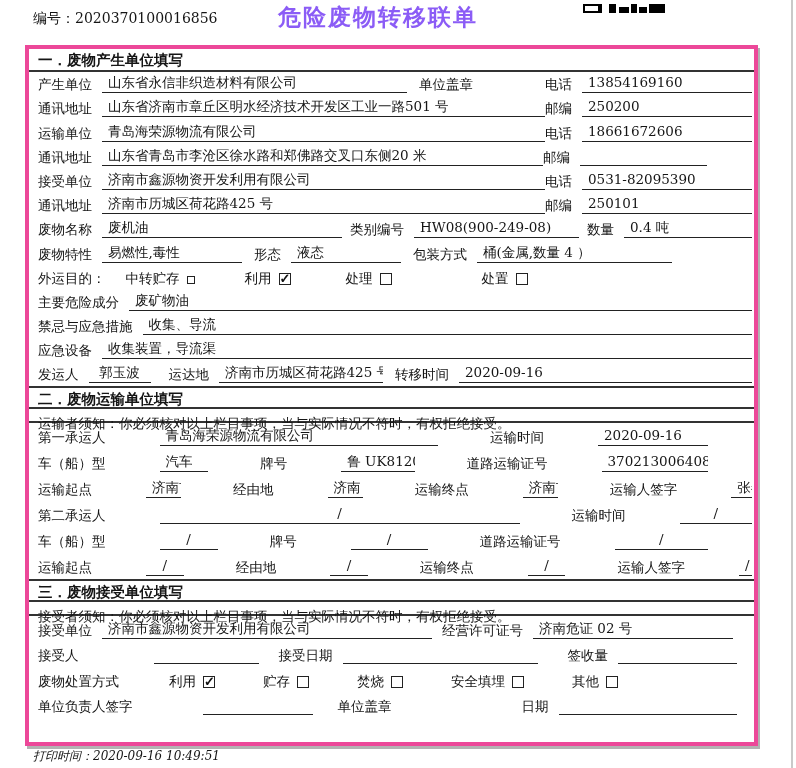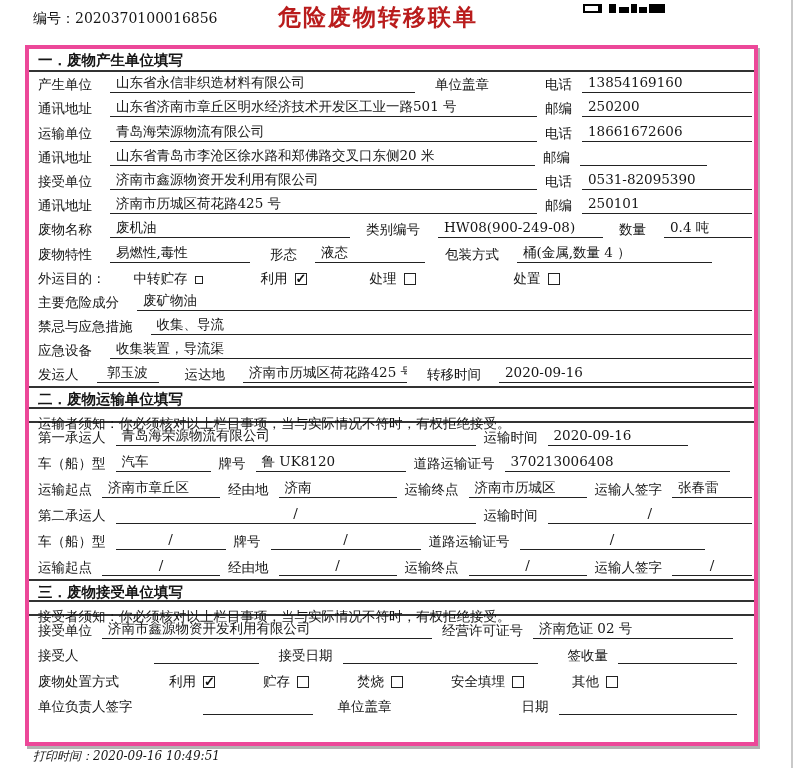--- a/index.html
+++ b/index.html
@@ -4,35 +4,35 @@
 <style>
   * { margin:0; padding:0; box-sizing:border-box; }
   html,body { width:796px; height:768px; background:#ffffff; overflow:hidden; }
   body { position:relative; font-family:"DejaVu Serif","Liberation Serif",serif; color:#151515; font-size:13.5px; }
 
   .page-edge { position:absolute; right:3px; top:0; width:2px; height:768px; background:#c9c9c9; }
 
   .serial { position:absolute; left:33px; top:10px; font-size:14px; white-space:nowrap; }
   .doc-title { position:absolute; left:0; right:40px; top:2px; text-align:center;
                font-family:"DejaVu Sans","Liberation Sans",sans-serif;
-               font-weight:900; font-size:23px; letter-spacing:2px; color:#b91c1c; }
+               font-weight:900; font-size:23px; letter-spacing:2px; color:#8b5cf6; }
   .qr { position:absolute; left:583px; top:0; }
 
   .form { position:absolute; left:25px; top:45px; width:733px; height:701px;
           border:4px solid #ec4899; box-shadow:2px 3px 0 #b3b3b3; background:#fff; overflow:hidden; }
 
   .sec-title { height:23px; line-height:22px; padding:0 9px;
                font-family:"DejaVu Sans","Liberation Sans",sans-serif;
                font-weight:bold; font-size:14.5px; border-bottom:2px solid #333; }
   .sec-title.mid { border-top:2px solid #333; }
   .notice { height:14px; line-height:29px; padding:0 9px; border-bottom:2px solid #333; white-space:nowrap; }
 
   .row { display:flex; align-items:flex-end; padding:0 2px 3px 9px; white-space:nowrap; }
-  .s1 .row { height:24.2px;gap:8px; }
-  .s2 .row { height:26px; }
+  .s1 .row { height:24.2px; }
+  .s2 .row { height:26px;gap:44px; }
   .s3 .row { height:25.5px; }
 
   .lbl { margin-right:10px; line-height:17px; }
   .val { border-bottom:1.6px solid #222; line-height:17px; padding:0 6px 1px 6px; overflow:hidden; }
   .sp  { line-height:17px; }
   .ctr { text-align:center; }
   .fx  { flex:1 1 auto; }
 
   .w62{width:62px}.w95{width:95px}.w105{width:105px}.w110{width:110px}.w118{width:118px}
   .w127{width:127px}.w140{width:140px}.w150{width:150px}

